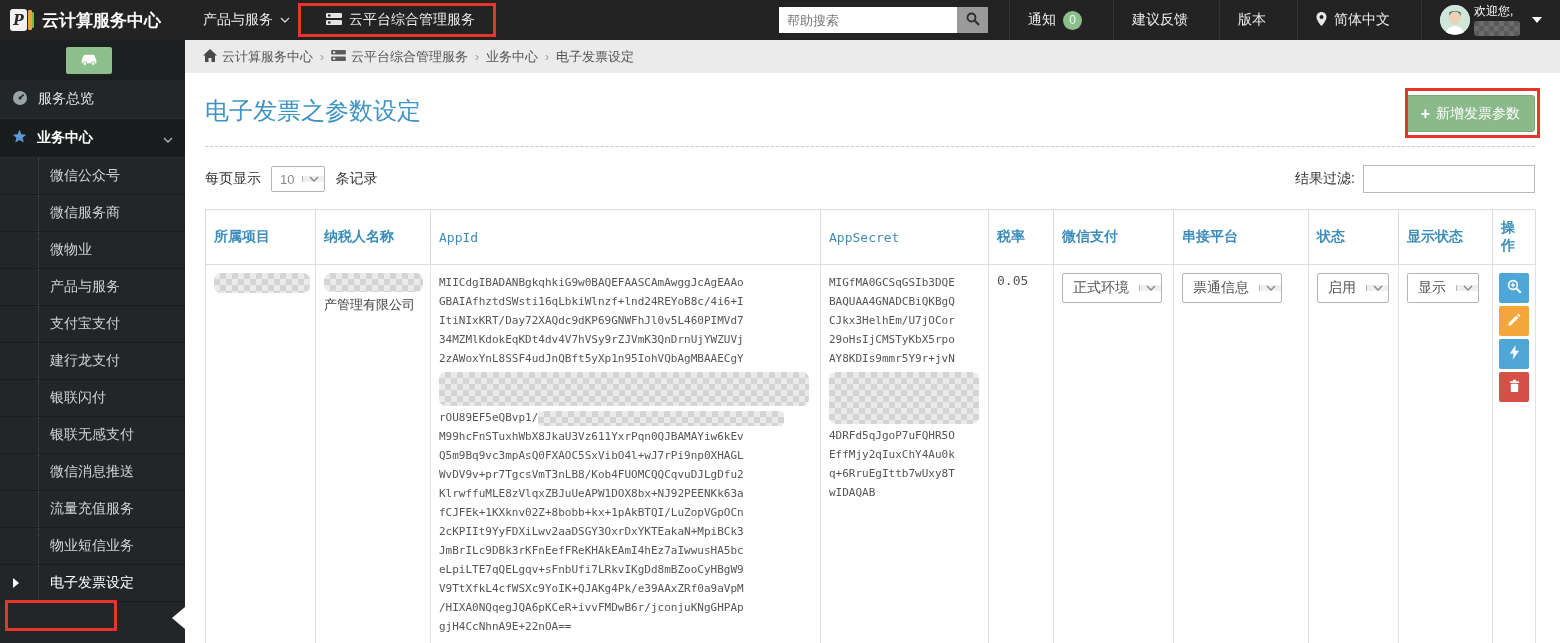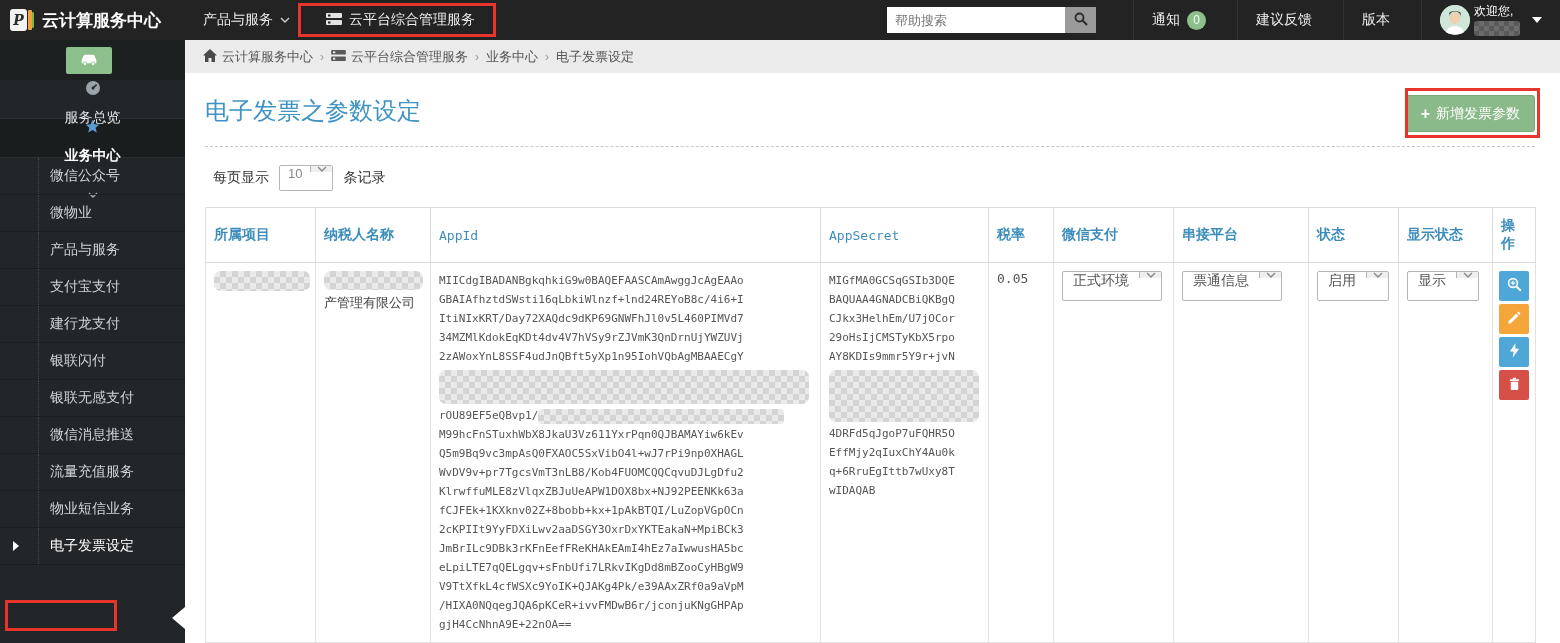--- a/index.html
+++ b/index.html
@@ -9,36 +9,36 @@
   
   .navbar { position: absolute; top: 0; left: 0; width: 1560px; height: 40px; background: #232323; display: flex; align-items: stretch; color: #e9e9e9; z-index: 10; }
   .brand { width: 185px; display: flex; align-items: center; gap: 8px; padding-left: 10px; font-size: 17px; font-weight: bold; color: #fff; flex: none; }
   .logo-icon { width: 24px; height: 24px; position: relative; flex: none; }
   .logo-page { position: absolute; left: 0; top: 1px; width: 17px; height: 22px; background: #f2f2f2; border-radius: 3px; display: flex; align-items: center; justify-content: center; font-weight: bold; color: #2b2b2b; font-size: 14px; font-family: "DejaVu Serif", serif; font-style: italic; }
   .logo-edge-orange { position: absolute; left: 18px; top: 2px; width: 4px; height: 20px; background: #f0a23c; border-radius: 1px; }
   .logo-edge-green { position: absolute; left: 22px; top: 4px; width: 2px; height: 16px; background: #7ab648; border-radius: 1px; }
   .nav-item { display: flex; align-items: center; gap: 7px; padding: 0 18px; font-size: 14px; color: #ececec; cursor: pointer; }
   .nav-right { margin-left: auto; display: flex; align-items: stretch; }
   .nav-right .nav-item { border-left: 1px solid rgba(255,255,255,.08); margin-left: 13px; }
-  .nav-search { display: flex; align-items: center; margin-right: 24px; }
+  .nav-search { display: flex; align-items: center; margin-right: 8px; }
   .search-input { width: 178px; height: 26px; border: none; outline: none; padding: 0 8px; font-size: 13px; color: #333; background: #fff; font-family: "Liberation Sans", sans-serif; }
   .search-btn { width: 31px; height: 26px; background: #9a9a9a; border: none; display: flex; align-items: center; justify-content: center; cursor: pointer; }
   .badge-green { min-width: 19px; height: 19px; border-radius: 10px; background: #8cbf8c; color: #f2fff2; font-size: 12px; display: inline-flex; align-items: center; justify-content: center; padding: 0 5px; }
   .user-item { gap: 4px; }
   .avatar { width: 30px; height: 30px; border-radius: 50%; overflow: hidden; flex: none; background: #cfe6d8; }
   .user-text { display: flex; flex-direction: column; justify-content: center; line-height: 1.2; }
   .welcome { font-size: 12px; color: #fff; }
   .caret-down { width: 0; height: 0; border-left: 5px solid transparent; border-right: 5px solid transparent; border-top: 6px solid #fff; margin-left: 8px; }
   .chev-svg { display: inline-flex; }
 
   
   .sidebar { position: absolute; top: 40px; left: 0; width: 185px; height: 603px; background: #232628; z-index: 5; }
   .side-strip { height: 40px; background: #1d2021; display: flex; align-items: center; }
   .car-btn { margin-left: 66px; width: 46px; height: 27px; background: #8cbf8c; border: none; border-radius: 2px; display: flex; align-items: center; justify-content: center; cursor: pointer; }
-  .side-item { height: 39px; display: flex; align-items: center; gap: 10px; padding: 0 12px; color: #e2e6e8; font-size: 14px; border-bottom: 1px solid #2b2f31; cursor: pointer; flex-direction: column; }
+  .side-item { height: 39px; display: flex; align-items: center; gap: 10px; padding: 0 12px; color: #e2e6e8; font-size: 14px; border-bottom: 1px solid #2b2f31; cursor: pointer; }
   .side-item.active-section { background: #1a1d1e; font-weight: bold; color: #fff; }
   .side-item .grow { flex: 1; }
   .submenu { list-style: none; }
   .submenu li { position: relative; height: 37px; display: flex; align-items: center; padding-left: 50px; padding-right: 12px; color: #ced4d7; font-size: 14px; border-bottom: 1px solid #1c1f20; cursor: pointer; }
   .submenu li::before { content: ""; position: absolute; left: 38px; top: 0; bottom: 0; border-left: 1px dotted #45494c; }
   .submenu li.active { color: #fff; }
   .active-marker { position: absolute; left: 13px; width: 0; height: 0; border-left: 6px solid #fff; border-top: 5px solid transparent; border-bottom: 5px solid transparent; }
   .sub-chev { margin-left: auto; }
   .sidebar-active-arrow { position: absolute; right: 0; top: 567px; width: 0; height: 0; border-top: 11px solid transparent; border-bottom: 11px solid transparent; border-right: 13px solid #fff; }
 
@@ -48,26 +48,26 @@
   .crumb { color: #555; cursor: pointer; display: inline-flex; align-items: center; gap: 5px; }
   .crumb-sep { color: #9a9a9a; font-size: 12px; }
 
   .page-header { display: flex; align-items: flex-start; padding: 22px 25px 0 20px; }
   .page-title { font-size: 24px; color: #3e93c4; font-weight: normal; }
   .add-btn { margin-left: auto; height: 37px; background: #8ab98a; border: 1px solid #79a879; border-radius: 3px; color: #fff; font-size: 14px; padding: 0 14px; display: inline-flex; align-items: center; gap: 6px; cursor: pointer; font-family: "Liberation Sans", sans-serif; }
   .plus-glyph { font-size: 16px; font-weight: bold; line-height: 1; }
   .dashed-divider { margin: 14px 25px 0 20px; border-bottom: 1px dashed #c9c9c9; }
 
   .controls-row { display: flex; align-items: center; margin: 18px 25px 0 20px; font-size: 14px; color: #333; }
-  .per-page { display: flex; align-items: center; gap: 10px; margin-left: 8px; }
+  .per-page { display: flex; align-items: center; gap: 10px; }
   .filter-group { margin-left: auto; display: flex; align-items: center; gap: 8px; }
   .filter-input { width: 172px; height: 28px; border: 1px solid #b8b8b8; padding: 0 6px; font-size: 13px; outline: none; font-family: "Liberation Sans", sans-serif; }
 
   
-  .sel { display: inline-flex; align-items: flex-start; height: 30px; border: 1px solid #b5b5b5; background: #fff; border-radius: 2px; cursor: pointer; }
+  .sel { display: inline-flex; align-items: center; height: 30px; border: 1px solid #b5b5b5; background: #fff; border-radius: 2px; cursor: pointer; }
   .sel .txt { display: flex; align-items: center; padding: 0 10px; font-size: 14px; color: #555; }
   .sel .chev { width: 22px; border-left: 1px solid #b5b5b5; background: #efefef; display: flex; align-items: center; justify-content: center; }
   .sel.small { height: 26px; }
   .sel.small .txt { font-size: 13px; color: #888; padding: 0 8px; min-width: 30px; }
   .sel .txt.wide { min-width: 72px; }
 
   
   .table-wrap { margin: 16px 25px 0 20px; }
   table.data { width: 1330px; border-collapse: collapse; table-layout: fixed; }
   table.data th { border: 1px solid #dcdcdc; color: #3c8dbc; text-align: left; padding: 9px 8px; font-size: 14px; font-weight: bold; background: #fff; }
@@ -142,20 +142,28 @@
     <div class="nav-item">
       <span>通知</span>
       <span class="badge-green">0</span>
     </div>
     <div class="nav-item">
       <span>建议反馈</span>
     </div>
     <div class="nav-item">
       <span>版本</span>
     </div>
+    <div class="nav-item">
+      <span>
+        <svg width="11" height="14" viewBox="0 0 11 14">
+            <path d="M5.5 0 C2.5 0 .5 2.2 .5 5 C.5 8.8 5.5 14 5.5 14 C5.5 14 10.5 8.8 10.5 5 C10.5 2.2 8.5 0 5.5 0 Z M5.5 7 A2 2 0 1 1 5.5 3 A2 2 0 0 1 5.5 7 Z" fill="#e8e8e8"></path>
+          </svg>
+      </span>
+      <span>简体中文</span>
+    </div>
     <div class="nav-item user-item">
       <span class="avatar">
         <svg width="30" height="30" viewBox="0 0 32 32">
             <circle cx="16" cy="16" r="16" fill="#cfe6d8"></circle>
             <path d="M6 31 C7 24.5 12 22.5 16 22.5 C20 22.5 25 24.5 26 31 Z" fill="#ffffff"></path>
             <ellipse cx="16" cy="14" rx="5.6" ry="6.4" fill="#f0d0b2"></ellipse>
             <path d="M9.8 13 C9.4 6.8 22.6 6.8 22.2 13 C22.2 9.6 19 8.2 16 8.2 C13 8.2 9.8 9.6 9.8 13 Z" fill="#3a332f"></path>
             <path d="M9.8 12.5 C9.8 8.5 13 7 16 7 C19 7 22.2 8.5 22.2 12.5 L22.2 9.5 C22.2 5.5 9.8 5.5 9.8 9.5 Z" fill="#3a332f"></path>
           </svg>
       </span>
@@ -203,20 +211,23 @@
     <span>
       <svg width="10" height="6" viewBox="0 0 10 6">
           <path d="M1 1 L5 5 L9 1" stroke="#aab2b6" stroke-width="1.4" fill="none"></path>
         </svg>
     </span>
   </div>
 
   <ul class="submenu">
     <li>
         <span>微信公众号</span>
+      </li>
+    <li>
+        <span>微信服务商</span>
       </li>
     <li>
         <span>微物业</span>
       </li>
     <li>
         <span>产品与服务</span>
       </li>
     <li>
         <span>支付宝支付</span>
       </li>
@@ -292,20 +303,24 @@
       <span>每页显示</span>
       <span class="sel small">
         <span class="txt">10</span>
         <span class="chev">
           <svg width="10" height="6" viewBox="0 0 10 6">
               <path d="M1 1 L5 5 L9 1" stroke="#888" stroke-width="1.4" fill="none"></path>
             </svg>
         </span>
       </span>
       <span>条记录</span>
+    </div>
+    <div class="filter-group">
+      <span>结果过滤:</span>
+      <input class="filter-input" style="">
     </div>
   </div>
 
   <div class="table-wrap">
     <table class="data">
       <colgroup>
         <col style="width:110px">
           <col style="width:115px">
           <col style="width:390px">
           <col style="width:168px">

